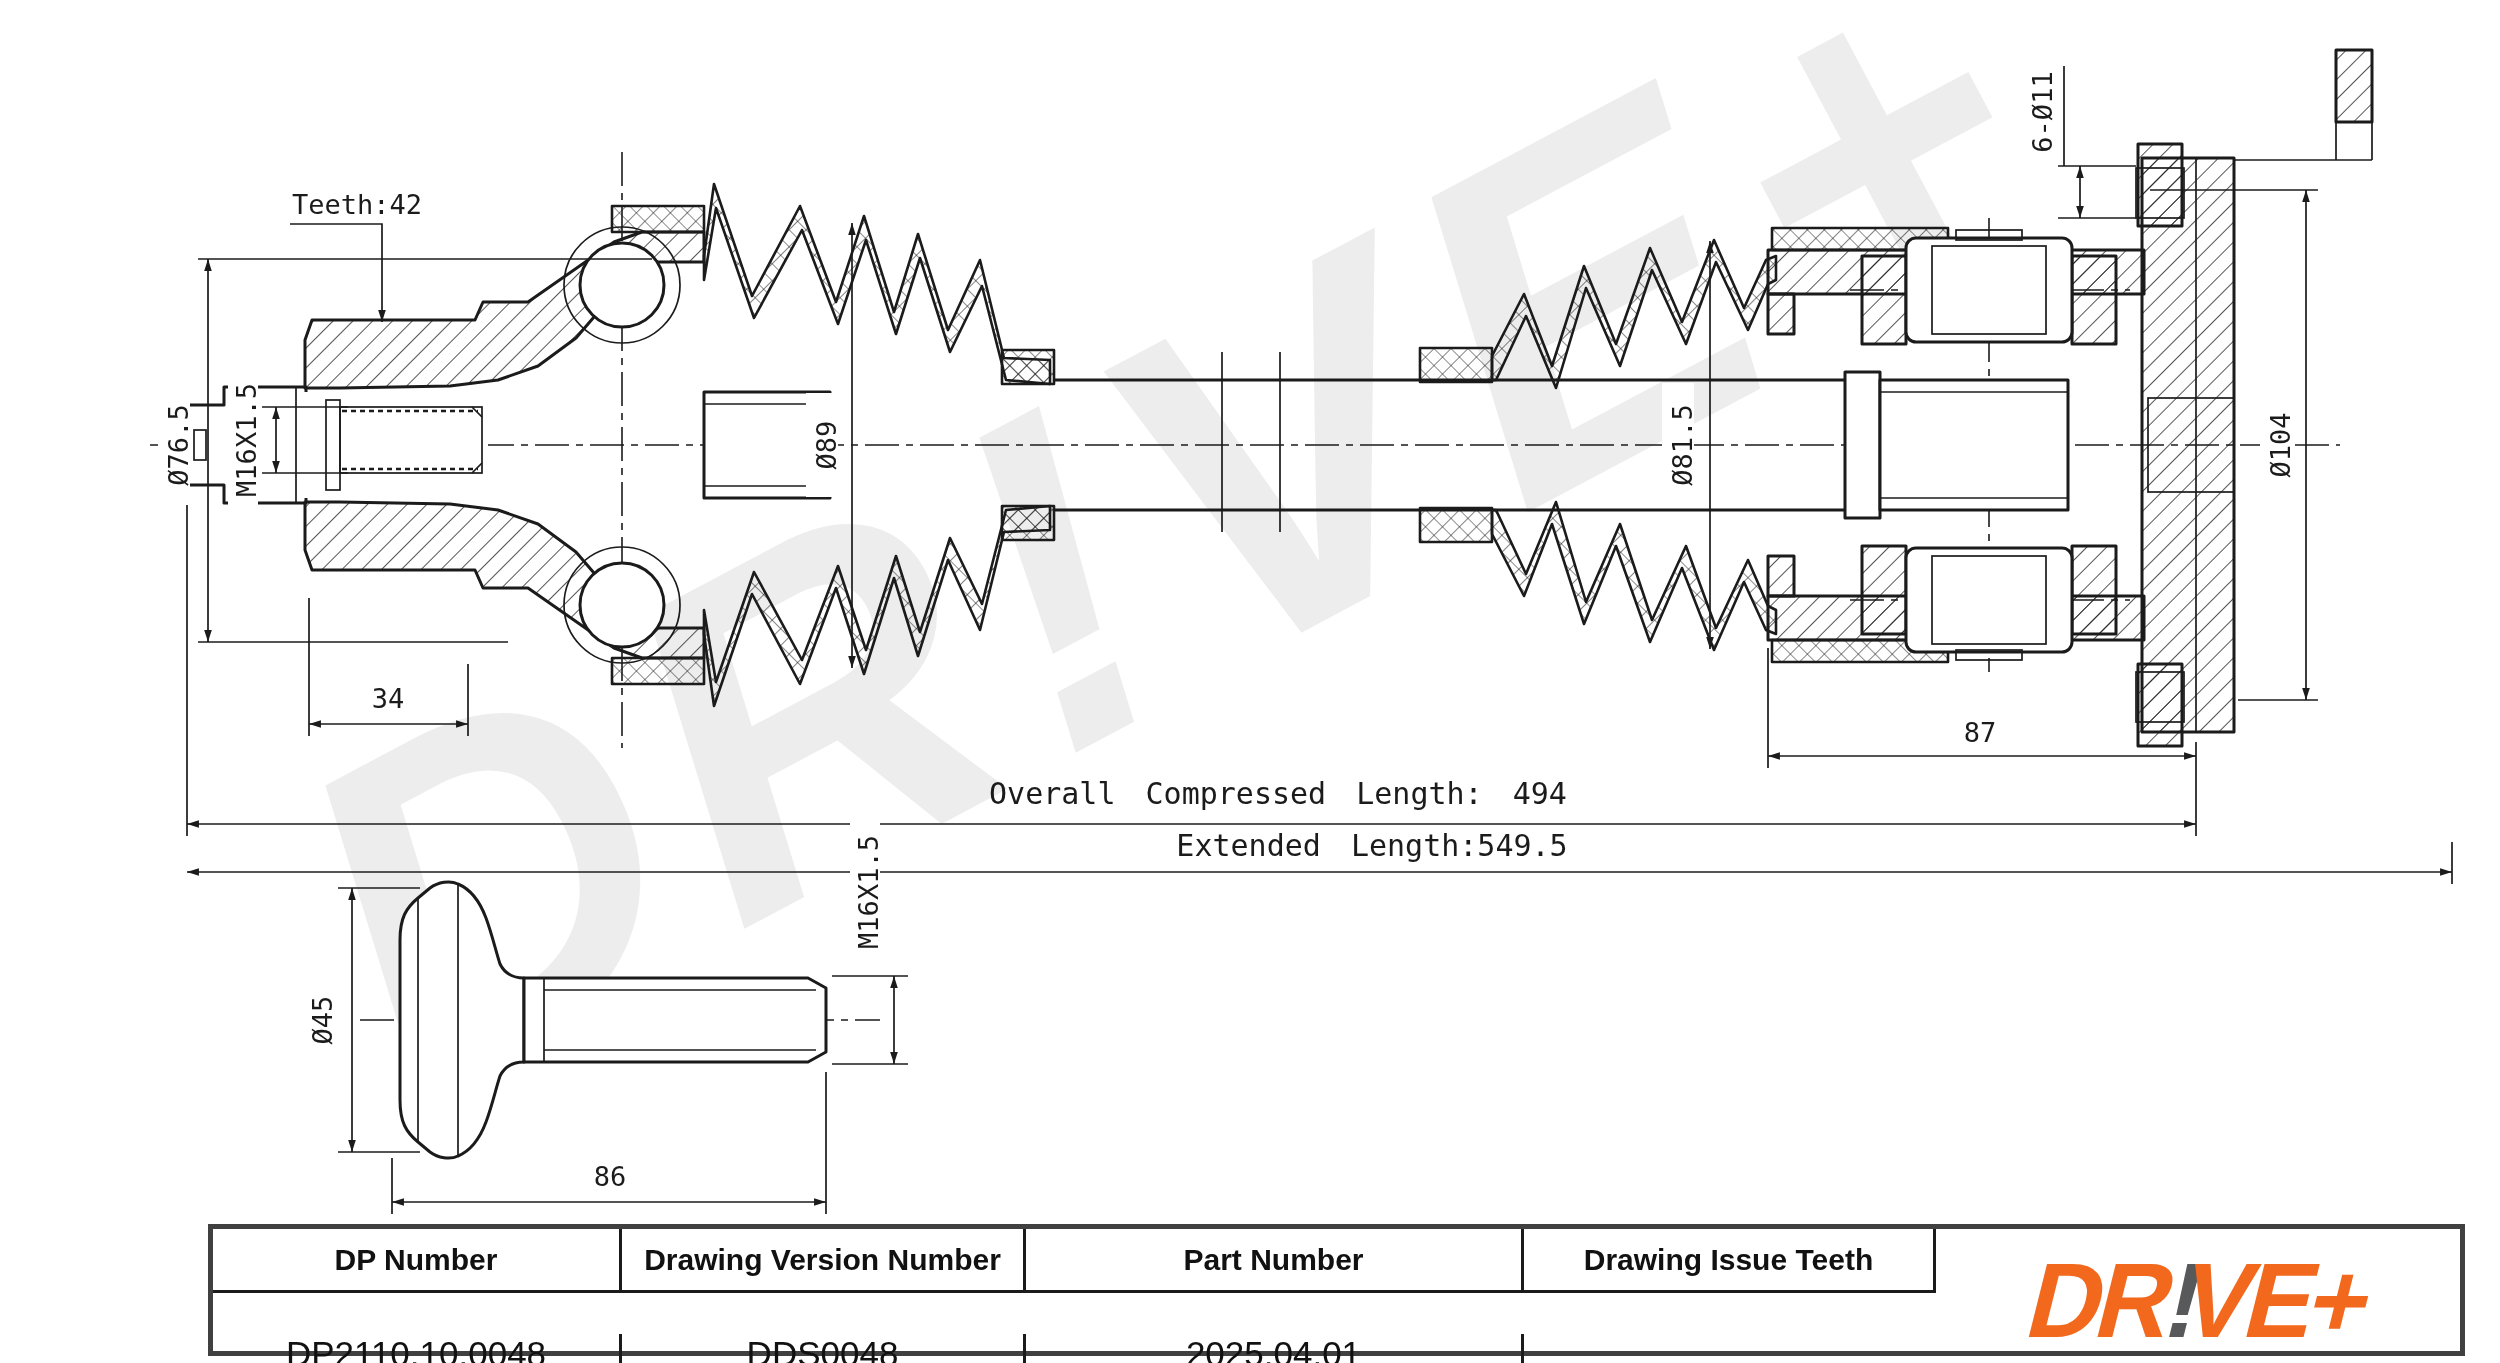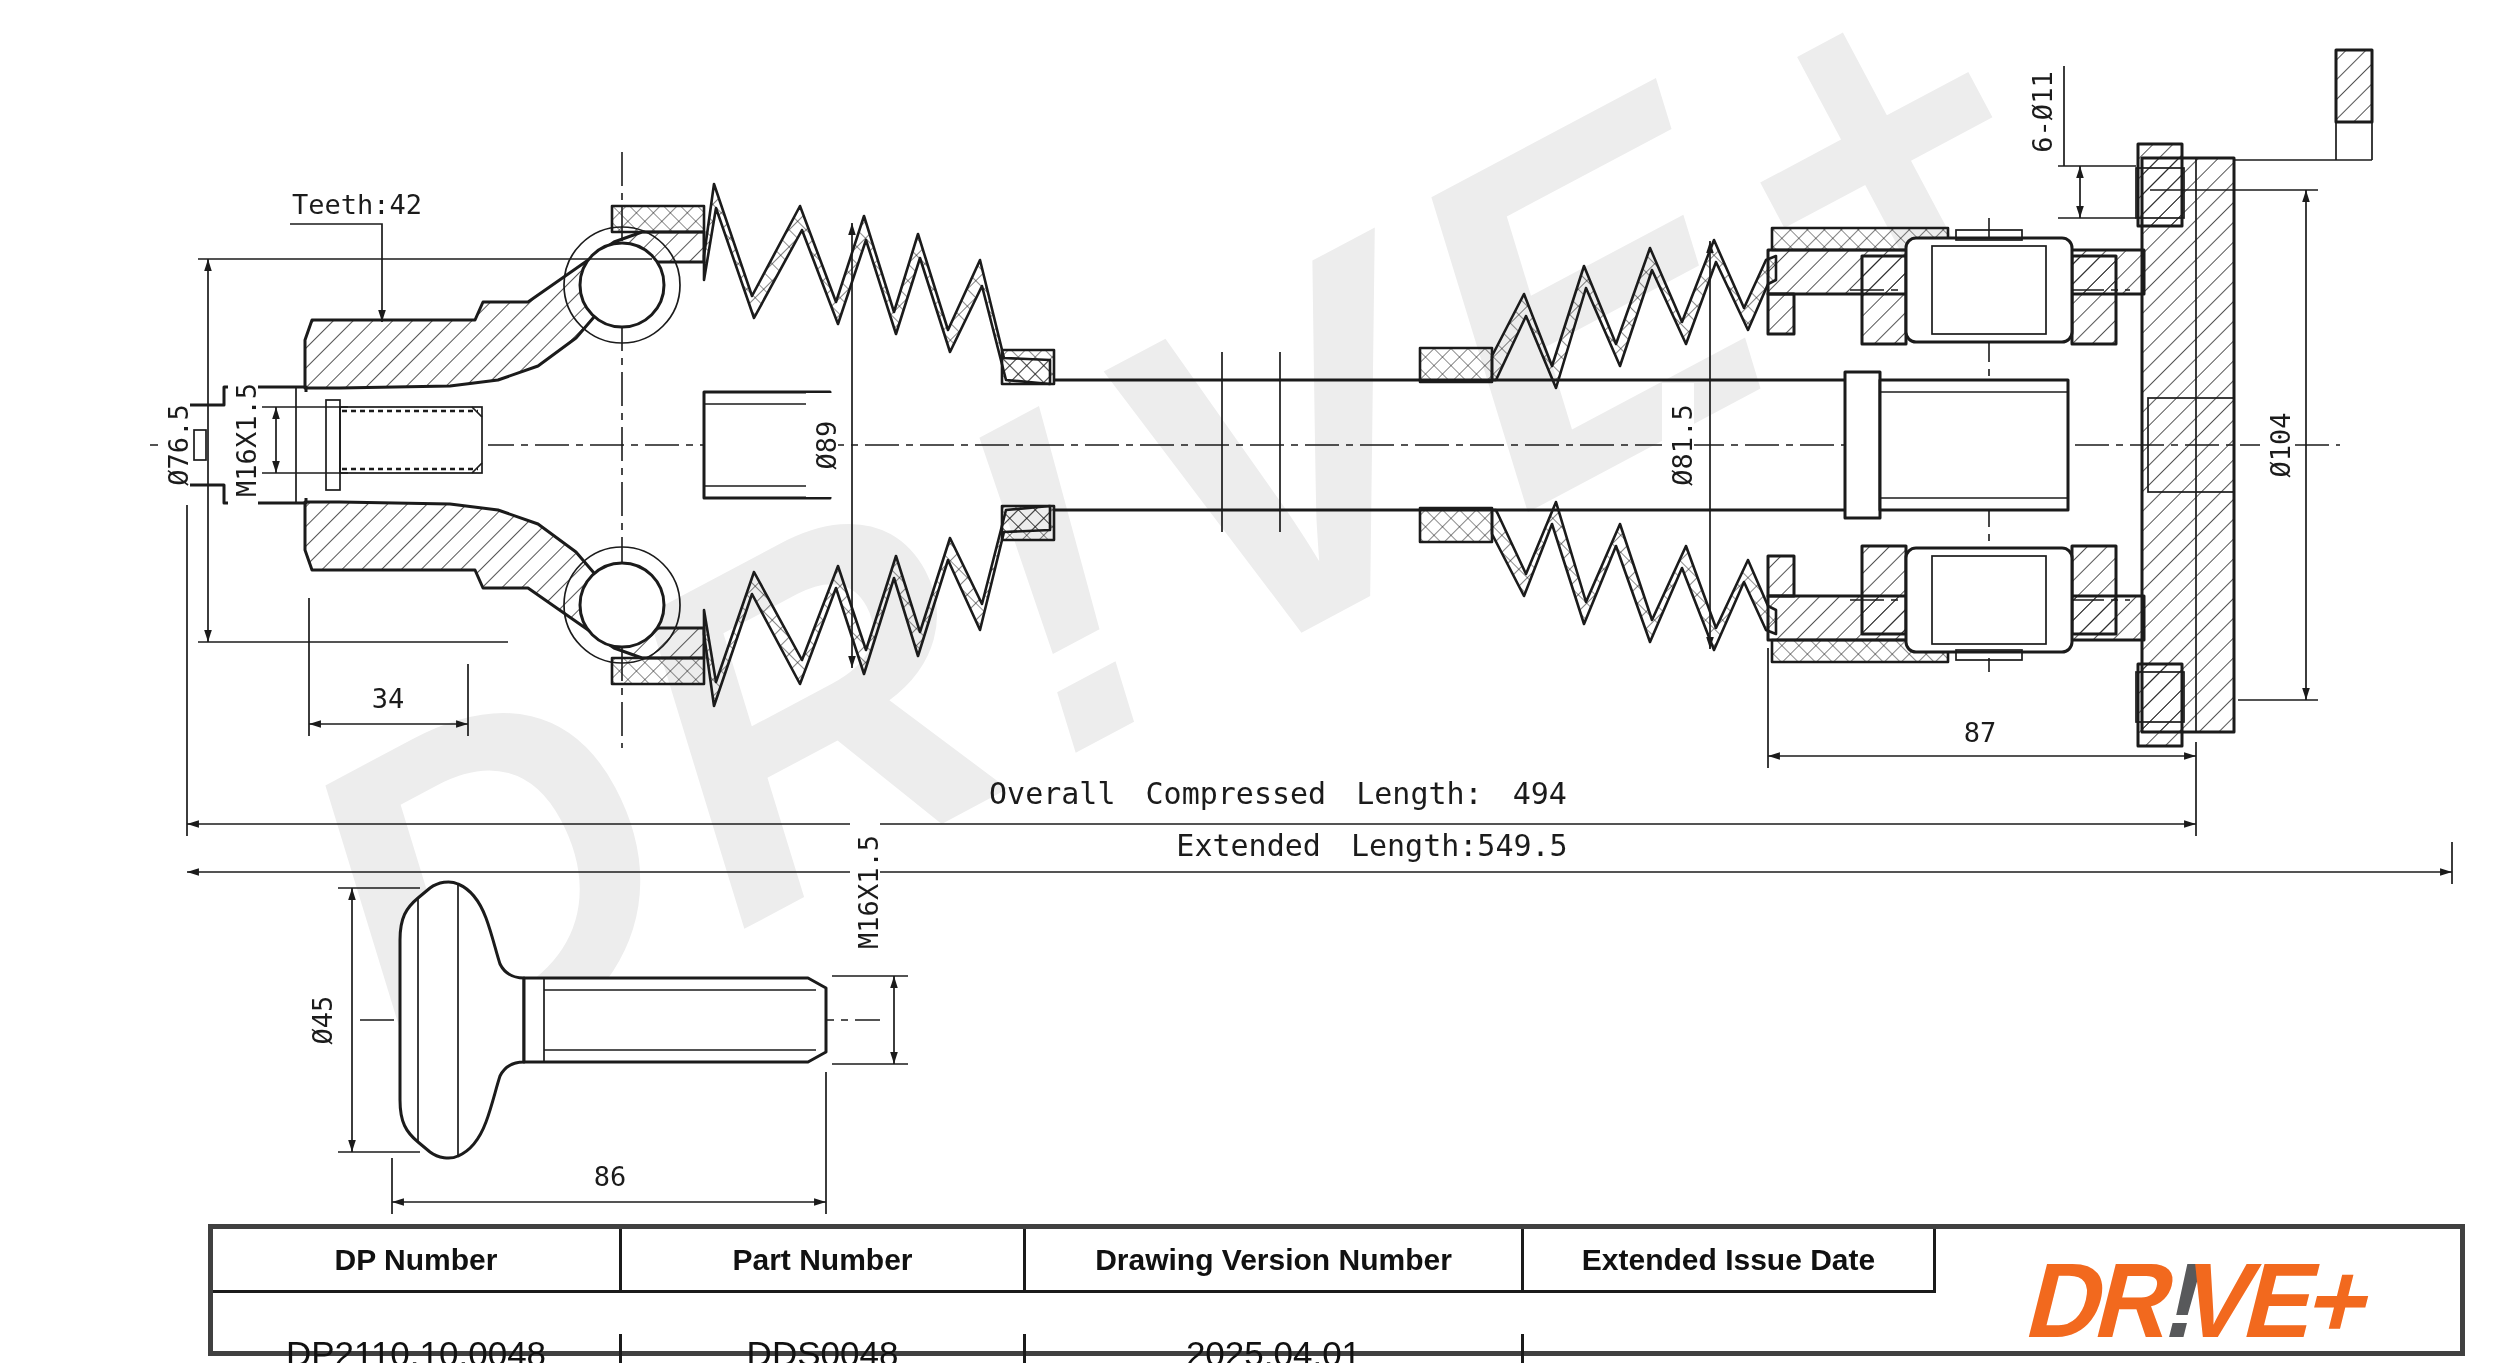--- a/index.html
+++ b/index.html
@@ -291,23 +291,23 @@
         <rect x="-70" y="-22" width="140" height="30" fill="#fff"></rect>
         <text class="lbl" text-anchor="middle" y="6">M16X1.5</text>
       </g>
     </g>
   </g>
 </svg>
 
 
 <div class="titleblock">
   <div class="tb-cell tb-head">DP Number</div>
+  <div class="tb-cell tb-head">Drawing Version Number</div>
   <div class="tb-cell tb-head">Part Number</div>
-  <div class="tb-cell tb-head">Drawing Version Number</div>
-  <div class="tb-cell tb-head">Extended Issue Date</div>
+  <div class="tb-cell tb-head">Drawing Issue Teeth</div>
 
   <div class="tb-cell tb-logo tb-last">
     <div class="logo-wrap">
       <span style="color: rgb(242, 105, 30);">DR</span><span style="color: rgb(88, 89, 91);">!</span><span class="logo-plus" style="color: rgb(242, 105, 30);">VE+</span>
     </div>
   </div>
 
   <div class="tb-cell tb-val">DP2110.10.0048</div>
   <div class="tb-cell tb-val">DDS0048</div>
   <div class="tb-cell tb-val">2025.04.01</div>

